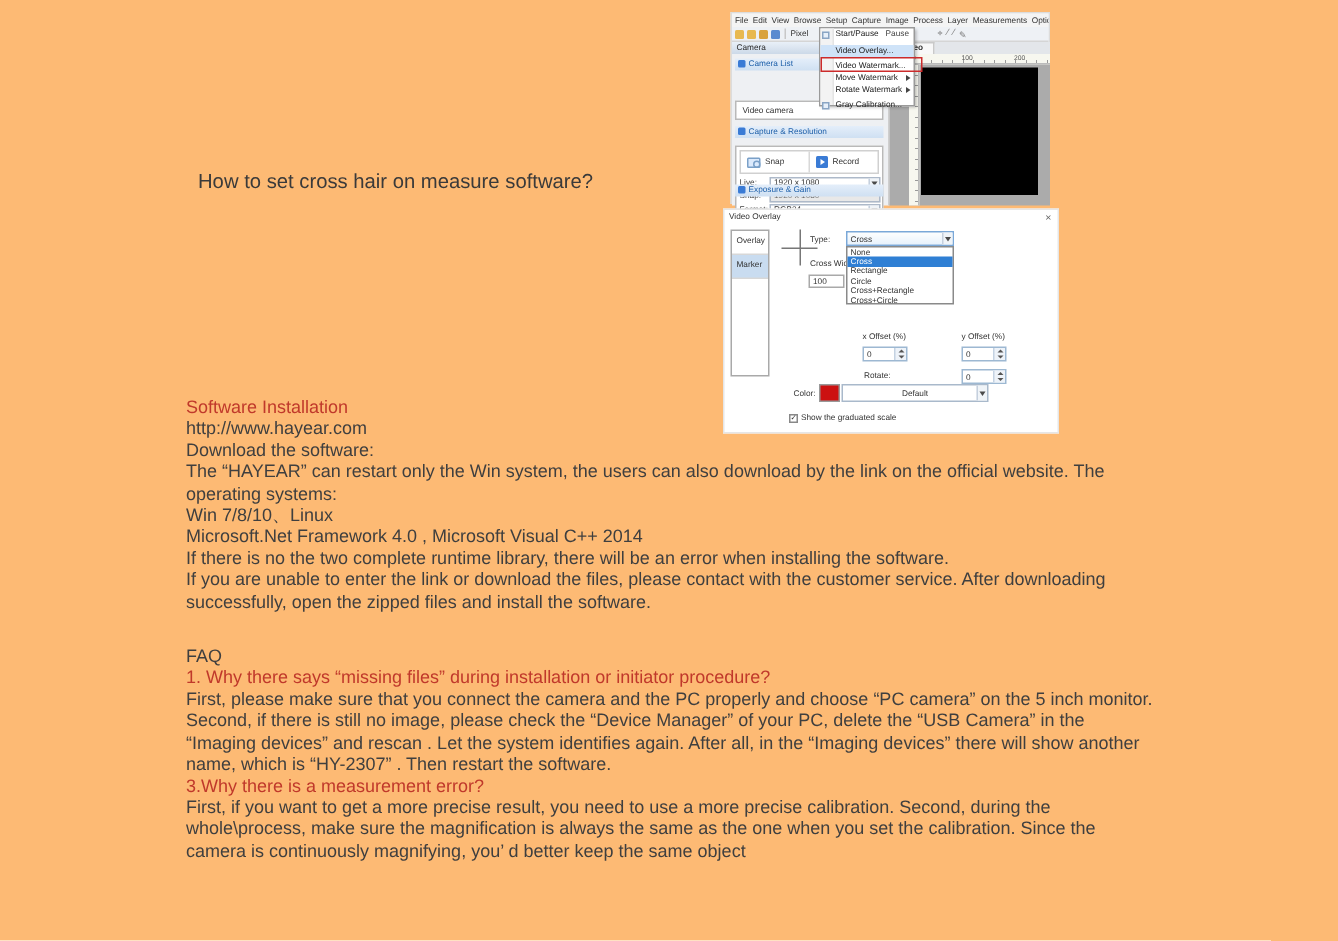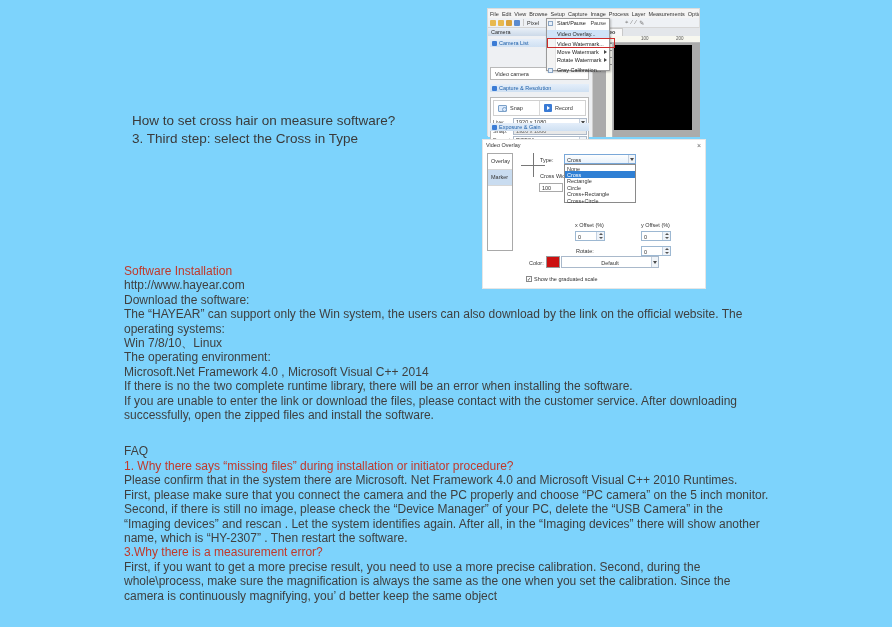--- a/index.html
+++ b/index.html
@@ -1,17 +1,17 @@
 <!DOCTYPE html>
 <html><head>
 <meta charset="utf-8">
 <style>
   * { margin:0; padding:0; box-sizing:border-box; }
   html,body { background:#fff; }
-  #page{ position:relative; width:892px; height:627px; background:#7dd3fc; overflow:hidden;
+  #page{ position:relative; width:892px; height:627px; background:#fdba74; overflow:hidden;
          font-family:"Liberation Sans", sans-serif; }
 
   
   .howto{ position:absolute; left:132px; top:112px; color:#3a3a3a; font-size:13.5px; line-height:17.5px; }
 
   
   .doc{ position:absolute; left:124px; top:264px; width:648px; color:#3f3f3f;
         font-size:12px; line-height:14.4px; }
   .doc .red{ color:#c0392b; }
   .doc .faq-head{ margin-top:22px; }
@@ -125,21 +125,20 @@
   .chk{ width:6px; height:6px; border:1px solid #888; background:#fff; font-size:5px; line-height:5px;
         text-align:center; color:#333; }
 </style>
 </head>
 <body>
 
 <div id="page">
 
   <section class="howto">
     <div>How to set cross hair on measure software?</div>
-    <div>3. Third step: select the Cross in Type</div>
   </section>
 
   <div class="shot1">
     <div class="menubar">
       <span>File</span>
       <span>Edit</span>
       <span>View</span>
       <span>Browse</span>
       <span>Setup</span>
       <span>Capture</span>
@@ -324,27 +323,25 @@
     <div class="chkrow">
       <span class="chk">✓</span>
       <span>Show the graduated scale</span>
     </div>
   </div>
 
   <section class="doc">
     <div class="red">Software Installation</div>
     <div>http://www.hayear.com</div>
     <div>Download the software:</div>
-    <div>The “HAYEAR” can support only the Win system, the users can also download by the link on the official website. The operating systems:</div>
+    <div>The “HAYEAR” can restart only the Win system, the users can also download by the link on the official website. The operating systems:</div>
     <div>Win 7/8/10、Linux</div>
-    <div>The operating environment:</div>
     <div>Microsoft.Net Framework 4.0 , Microsoft Visual C++ 2014</div>
     <div>If there is no the two complete runtime library, there will be an error when installing the software.</div>
     <div>If you are unable to enter the link or download the files, please contact with the customer service. After downloading successfully, open the zipped files and install the software.</div>
     <div class="faq-head">FAQ</div>
     <div class="red">1. Why there says “missing files” during installation or initiator procedure?</div>
-    <div>Please confirm that in the system there are Microsoft. Net Framework 4.0 and Microsoft Visual C++ 2010 Runtimes.</div>
     <div>First, please make sure that you connect the camera and the PC properly and choose “PC camera” on the 5 inch monitor. Second, if there is still no image, please check the “Device Manager” of your PC, delete the “USB Camera” in the “Imaging devices” and rescan . Let the system identifies again. After all, in the “Imaging devices” there will show another name, which is “HY-2307” . Then restart the software.</div>
     <div class="red">3.Why there is a measurement error?</div>
     <div>First, if you want to get a more precise result, you need to use a more precise calibration. Second, during the whole\process, make sure the magnification is always the same as the one when you set the calibration. Since the camera is continuously magnifying, you’ d better keep the same object</div>
   </section>
 
 </div>
 
 </body></html>

